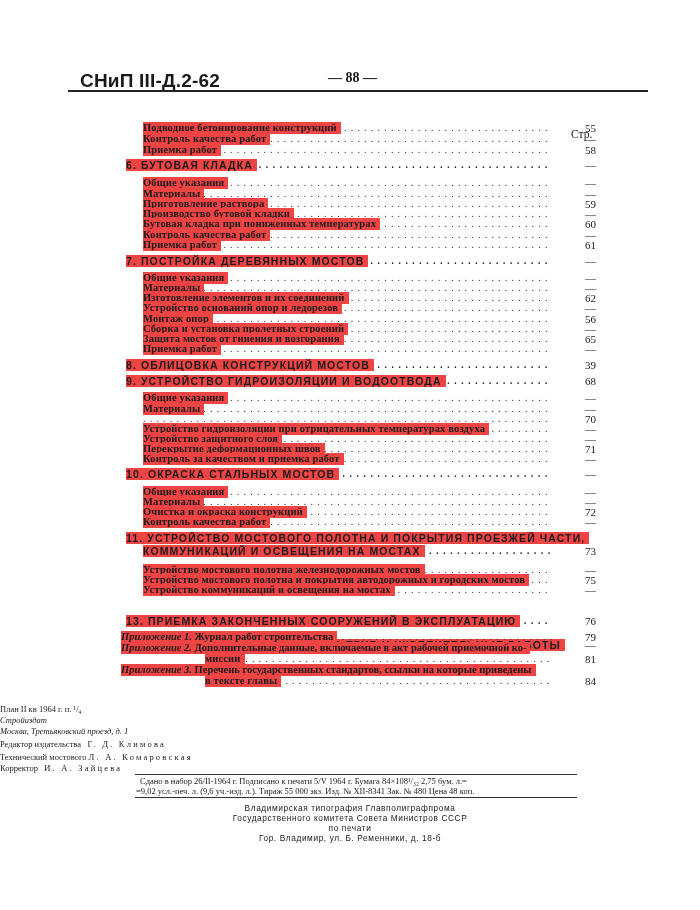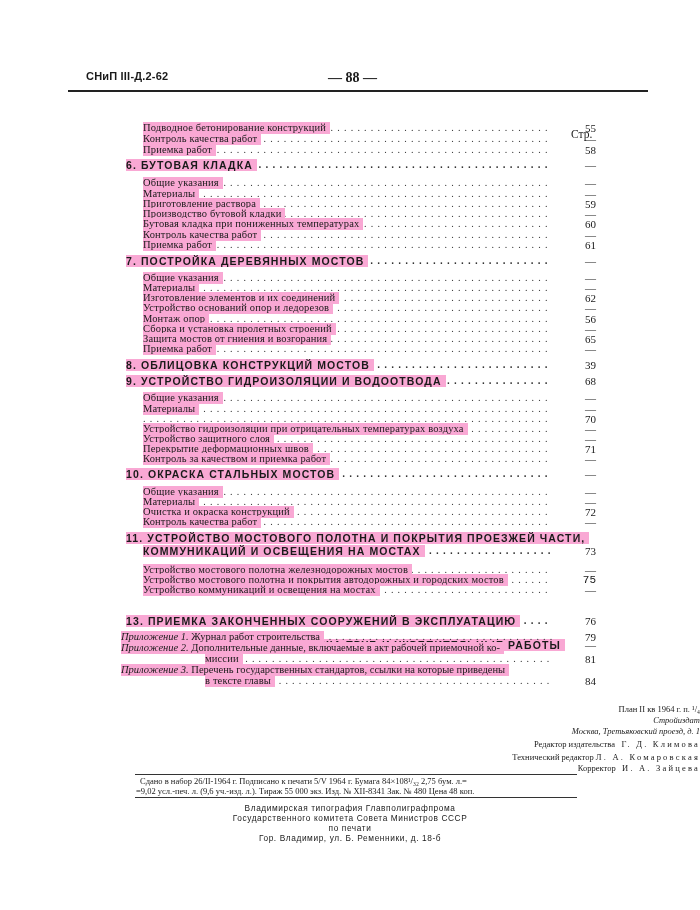--- a/index.html
+++ b/index.html
@@ -5,23 +5,23 @@
     html, body { margin: 0; padding: 0; background: #ffffff; }
     body {
       width: 700px; height: 910px; position: relative; overflow: hidden;
       font-family: "Liberation Serif", "DejaVu Serif", serif;
       color: #1a1a1a;
     }
     .page-header {
       position: absolute; left: 68px; top: 70px; width: 580px; height: 22px;
     }
     .doc-code {
-      position: absolute; left: 18px; top: 0;
+      position: absolute; left: 12px; top: 0;
       font-family: "Liberation Sans", "DejaVu Sans", sans-serif;
-      font-weight: bold; font-size: 11px; letter-spacing: 0.2px;
+      font-weight: bold; font-size: 19px; letter-spacing: 0.2px;
     }
     .page-number {
       position: absolute; left: 260px; top: 0;
       font-size: 14px; font-weight: bold;
     }
     .header-rule {
       position: absolute; left: 68px; top: 90px; width: 580px; height: 2px;
       background: #222;
     }
     .col-label {
@@ -29,38 +29,38 @@
       font-size: 11.5px;
       margin-top: 16px;
     }
     .toc {
       position: absolute; left: 0; top: 122px; width: 700px;
     }
     .row {
       position: absolute; height: 12px; font-size: 10.5px; line-height: 12px;
       white-space: nowrap;
     }
-    .row .txt { position: absolute; left: 0; top: 0; background: #f9a8d4; padding-right: 4px; }
+    .row .txt { position: absolute; left: 0; top: 0; background: #ef4444; padding-right: 4px; font-weight: bold; }
     .row .dots {
       position: absolute; top: 0; overflow: hidden; letter-spacing: 4.2px;
       color: #333; font-size: 10px;
     }
     .row .pg {
       position: absolute; left: 560px; width: 36px; text-align: right; top: 0;
       font-size: 11px;
     }
     .sub .txt { letter-spacing: 0.15px; }
     .sec {
       font-family: "Liberation Sans", "DejaVu Sans", sans-serif;
       font-weight: bold; font-size: 10.5px; letter-spacing: 1.1px;
     }
     .sec .pg { font-family: "Liberation Serif", "DejaVu Serif", serif; font-weight: normal; letter-spacing: 0; }
     .app .txt i { font-style: italic; text-align: center; }
     .imprint {
-      position: absolute; left: 0; width: 700px; text-align: right;
+      position: absolute; left: 0; width: 700px; text-align: left;
       font-size: 8.5px; line-height: 11px;
     }
     .imprint .line { display: block; white-space: nowrap; }
     .ital { font-style: italic; }
     .spaced { letter-spacing: 2.2px; }
     .boxrule { position: absolute; left: 135px; width: 442px; height: 1px; background: #333; }
     .printinfo {
       position: absolute; left: 140px; width: 440px; font-size: 8.5px; line-height: 10px; white-space: nowrap;
     }
     .typo {
@@ -259,21 +259,21 @@
       <span class="pg" style="left: 417px;">73</span>
     </div>
     <div class="row sub" style="left: 143px; top: 442px; width: 457px;">
       <span class="dots" style="left: 0px; width: 409px;">........................................................................................................................</span>
       <span class="txt">Устройство мостового полотна железнодорожных мостов</span>
       <span class="pg" style="left: 417px;">—</span>
     </div>
     <div class="row sub" style="left: 143px; top: 452px; width: 457px;">
       <span class="dots" style="left: 0px; width: 409px;">........................................................................................................................</span>
       <span class="txt">Устройство мостового полотна и покрытия автодорожных и городских мостов</span>
-      <span class="pg" style="left: 417px; font-family: Liberation Mono, monospace;">75</span>
+      <span class="pg" style="left: 417px;">75</span>
     </div>
     <div class="row sub" style="left: 143px; top: 462px; width: 457px;">
       <span class="dots" style="left: 0px; width: 409px;">........................................................................................................................</span>
       <span class="txt">Устройство коммуникаций и освещения на мостах</span>
       <span class="pg" style="left: 417px;">—</span>
     </div>
     <div class="row sec" style="left: 126px; top: 477px; width: 474px; margin-top: 40px;">
       <span class="dots" style="left: 0px; width: 426px;">........................................................................................................................</span>
       <span class="txt">12. ОТСЫПКА КОНУСОВ, ЗАСЫПКА ТРУБ И УКРЕПИТЕЛЬНЫЕ РАБОТЫ</span>
       <span class="pg" style="left: 434px;">—</span>
@@ -308,21 +308,21 @@
 
 <div class="imprint" style="top:704px;">
   <span class="line">План II кв 1964 г. п. ¹/₄</span>
   <span class="line ital">Стройиздат</span>
   <span class="line ital">Москва, Третьяковский проезд, д. 1</span>
   <span class="line" style="margin-top:2px;">
     <span>Редактор издательства</span>&nbsp;&nbsp;
     <span class="spaced">Г. Д. Климова</span>
   </span>
   <span class="line" style="margin-top:2px;">
-    <span>Технический редактор</span>
+    <span>Технический мостового</span>
     <span class="spaced">Л. А. Комаровская</span>
   </span>
   <span class="line">
     <span>Корректор</span>&nbsp;&nbsp;
     <span class="spaced">И. А. Зайцева</span>
   </span>
 </div>
 
 <div class="boxrule" style="top:774px;"></div>
 <div class="printinfo" style="top:776px;">Сдано в набор 26/II-1964 г.   Подписано к печати 5/V  1964  г.      Бумага 84×108¹/₃₂  2,75 бум. л.=</div>

